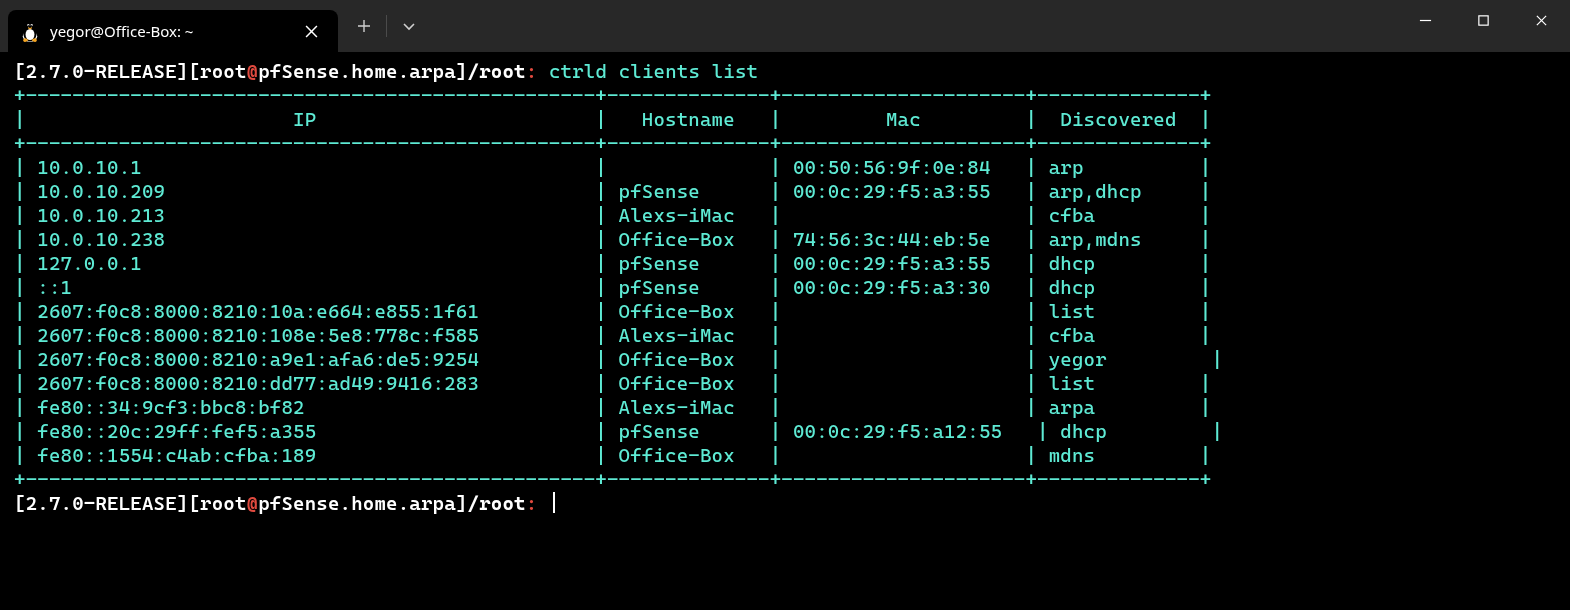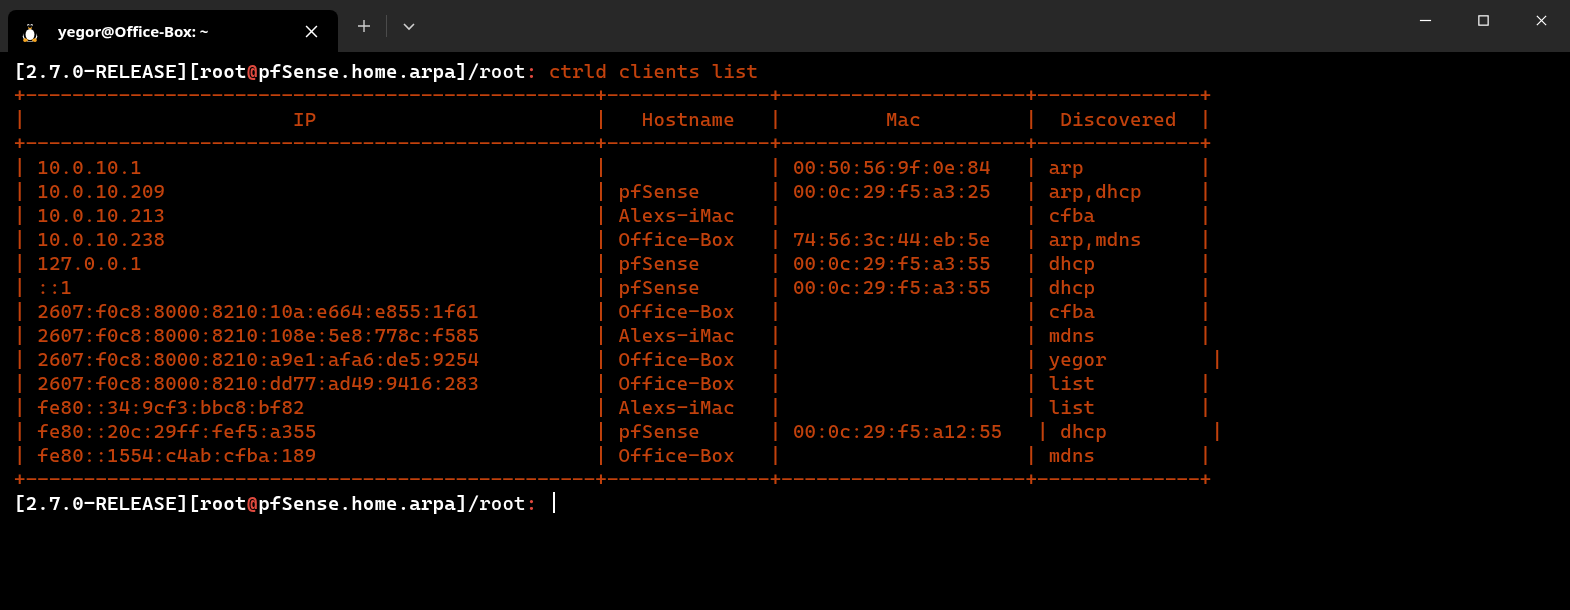--- a/index.html
+++ b/index.html
@@ -22,23 +22,22 @@
     color: #cfcfcf;
   }
   .tab {
     height: 42px;
     min-width: 330px;
     background: #000;
     border-radius: 8px 8px 0 0;
     display: flex;
     align-items: center;
     padding: 0 14px 0 12px;
-    gap: 18px;
+    gap: 10px;
     position: relative;
-    font-weight: bold;
   }
   .tab .title {
     flex: 1;
     font-family: system-ui, -apple-system, "Segoe UI", sans-serif;
     font-size: 15px;
     color: #ffffff;
     white-space: nowrap;
     overflow: hidden;
     text-overflow: ellipsis;
   }
@@ -88,24 +87,24 @@
   .term {
     background: #000;
     color: #d0d0d0;
     font-size: 19.5px;
     line-height: 24px;
     padding: 8px 14px;
     white-space: pre;
     font-feature-settings: "calt" 0;
     letter-spacing: 0.2px;
   }
-  .fg-gray   { color: #c2410c; }
+  .fg-gray   { color: #5eead4; }
   .fg-bold   { color: #ffffff; font-weight: 600; }
   .fg-red    { color: #e04a3f; font-weight: 600; }
-  .fg-path   { color: #ffffff; font-weight: 400; }
+  .fg-path   { color: #ffffff; font-weight: 700; }
   .fg-colon  { color: #e04a3f; font-weight: 600; }
   .cursor {
     display: inline-block;
     width: 2px; height: 21px;
     background: #fff;
     vertical-align: -3px;
     margin-left: 4px;
   }
 </style>
 </head>
@@ -166,26 +165,26 @@
         </svg>
     </div>
   </div>
 </div>
 
 <div class="term" id="term"><span class="fg-bold">[</span><span class="fg-bold">2.7.0-RELEASE</span><span class="fg-bold">]</span><span class="fg-bold">[</span><span class="fg-bold">root</span><span class="fg-red">@</span><span class="fg-bold">pfSense.home.arpa</span><span class="fg-bold">]</span><span class="fg-path">/root</span><span class="fg-colon">:</span> <span class="fg-gray">ctrld clients list</span>
 <span class="fg-gray">+-------------------------------------------------+--------------+---------------------+--------------+</span>
 <span class="fg-gray">|                       IP                        |   Hostname   |         Mac         |  Discovered  |</span>
 <span class="fg-gray">+-------------------------------------------------+--------------+---------------------+--------------+</span>
 <span class="fg-gray">| 10.0.10.1                                       |              | 00:50:56:9f:0e:84   | arp          |</span>
-<span class="fg-gray">| 10.0.10.209                                     | pfSense      | 00:0c:29:f5:a3:25   | arp,dhcp     |</span>
+<span class="fg-gray">| 10.0.10.209                                     | pfSense      | 00:0c:29:f5:a3:55   | arp,dhcp     |</span>
 <span class="fg-gray">| 10.0.10.213                                     | Alexs-iMac   |                     | cfba         |</span>
 <span class="fg-gray">| 10.0.10.238                                     | Office-Box   | 74:56:3c:44:eb:5e   | arp,mdns     |</span>
 <span class="fg-gray">| 127.0.0.1                                       | pfSense      | 00:0c:29:f5:a3:55   | dhcp         |</span>
-<span class="fg-gray">| ::1                                             | pfSense      | 00:0c:29:f5:a3:55   | dhcp         |</span>
-<span class="fg-gray">| 2607:f0c8:8000:8210:10a:e664:e855:1f61          | Office-Box   |                     | cfba         |</span>
-<span class="fg-gray">| 2607:f0c8:8000:8210:108e:5e8:778c:f585          | Alexs-iMac   |                     | mdns         |</span>
+<span class="fg-gray">| ::1                                             | pfSense      | 00:0c:29:f5:a3:30   | dhcp         |</span>
+<span class="fg-gray">| 2607:f0c8:8000:8210:10a:e664:e855:1f61          | Office-Box   |                     | list         |</span>
+<span class="fg-gray">| 2607:f0c8:8000:8210:108e:5e8:778c:f585          | Alexs-iMac   |                     | cfba         |</span>
 <span class="fg-gray">| 2607:f0c8:8000:8210:a9e1:afa6:de5:9254          | Office-Box   |                     | yegor         |</span>
 <span class="fg-gray">| 2607:f0c8:8000:8210:dd77:ad49:9416:283          | Office-Box   |                     | list         |</span>
-<span class="fg-gray">| fe80::34:9cf3:bbc8:bf82                         | Alexs-iMac   |                     | list         |</span>
+<span class="fg-gray">| fe80::34:9cf3:bbc8:bf82                         | Alexs-iMac   |                     | arpa         |</span>
 <span class="fg-gray">| fe80::20c:29ff:fef5:a355                        | pfSense      | 00:0c:29:f5:a12:55   | dhcp         |</span>
 <span class="fg-gray">| fe80::1554:c4ab:cfba:189                        | Office-Box   |                     | mdns         |</span>
 <span class="fg-gray">+-------------------------------------------------+--------------+---------------------+--------------+</span>
 <span class="fg-bold">[</span><span class="fg-bold">2.7.0-RELEASE</span><span class="fg-bold">]</span><span class="fg-bold">[</span><span class="fg-bold">root</span><span class="fg-red">@</span><span class="fg-bold">pfSense.home.arpa</span><span class="fg-bold">]</span><span class="fg-path">/root</span><span class="fg-colon">:</span> <span class="cursor"></span></div>
 
 </body></html>

